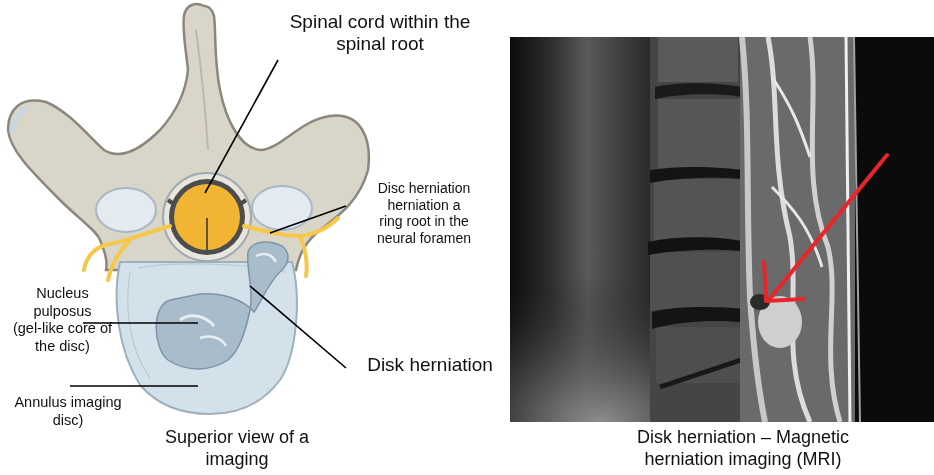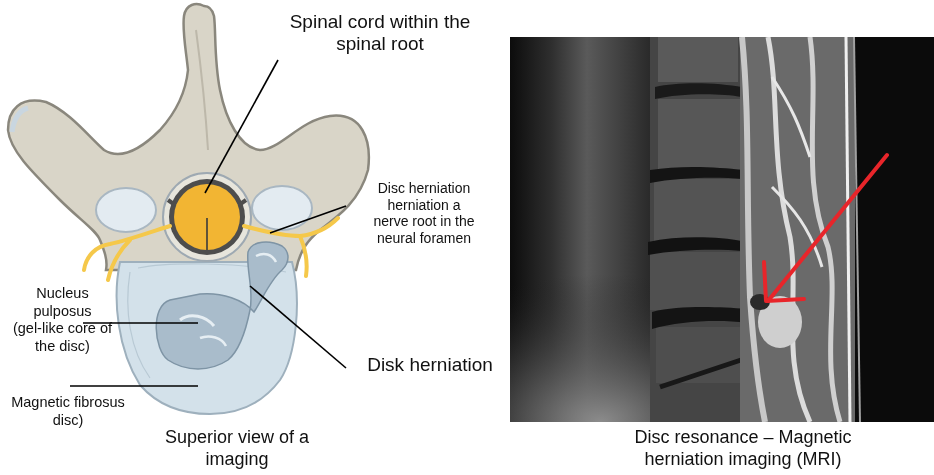--- a/index.html
+++ b/index.html
@@ -71,37 +71,37 @@
   </svg>
 
   <div class="label lg" style="left:260px; top:11px; width:240px;">
     <div>Spinal cord within the</div>
     <div>spinal root</div>
   </div>
 
   <div class="label md" style="left:348px; top:180px; width:152px;">
     <div>Disc herniation</div>
     <div>herniation a</div>
-    <div>nerve root in the</div>
+    <div>ring root in the</div>
     <div>neural foramen</div>
   </div>
 
   <div class="label sm" style="left:0; top:285px; width:125px;">
     <div>Nucleus</div>
     <div>pulposus</div>
     <div>(gel-like core of</div>
     <div>the disc)</div>
   </div>
 
   <div class="label lg" style="left:352px; top:354px; width:156px;">
     <div>Disk herniation</div>
   </div>
 
   <div class="label sm" style="left:0; top:394px; width:136px;">
-    <div>Magnetic fibrosus</div>
+    <div>Annulus imaging</div>
     <div>disc)</div>
   </div>
 
   <div class="caption" style="left:132px; top:427px; width:210px;">
     <div>Superior view of a</div>
     <div>imaging</div>
   </div>
 </div>
 
 <div class="panel" id="mri-panel">
@@ -153,15 +153,15 @@
     <rect x="352" y="0" width="72" height="385" fill="#0b0b0b"></rect>
 
     <g stroke="#e8252a" stroke-width="4" fill="none" stroke-linecap="round" stroke-linejoin="round">
       <line x1="377" y1="118" x2="258" y2="264"></line>
       <polyline points="254,225 256,264 294,262"></polyline>
     </g>
   </svg>
 </div>
 
 <div class="caption" style="left:560px; top:427px; width:366px;">
-  <div>Disc resonance – Magnetic</div>
+  <div>Disk herniation – Magnetic</div>
   <div>herniation imaging (MRI)</div>
 </div>
 
 </body></html>

